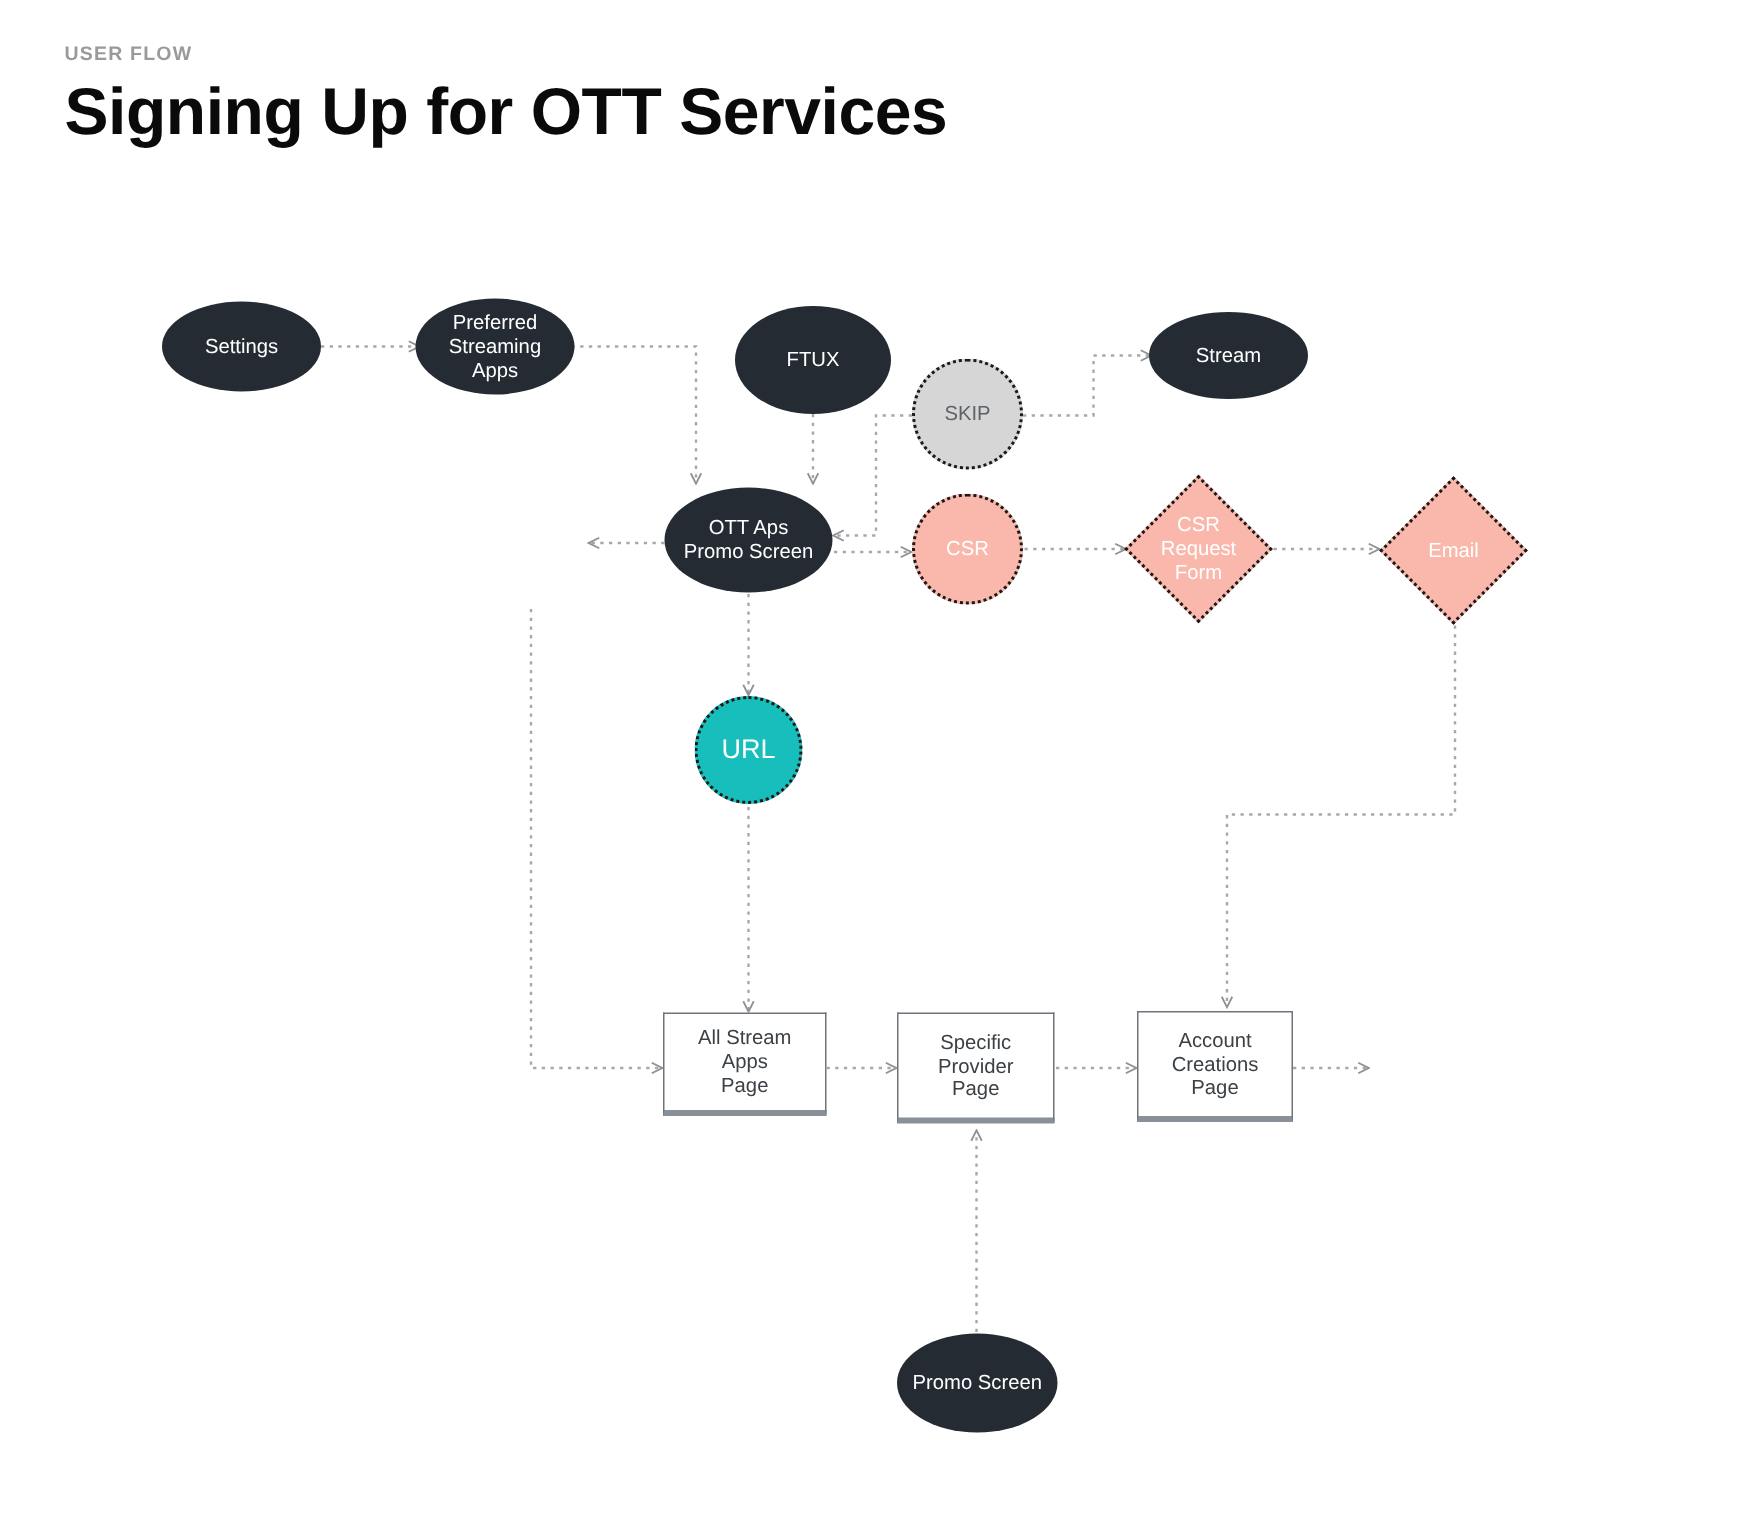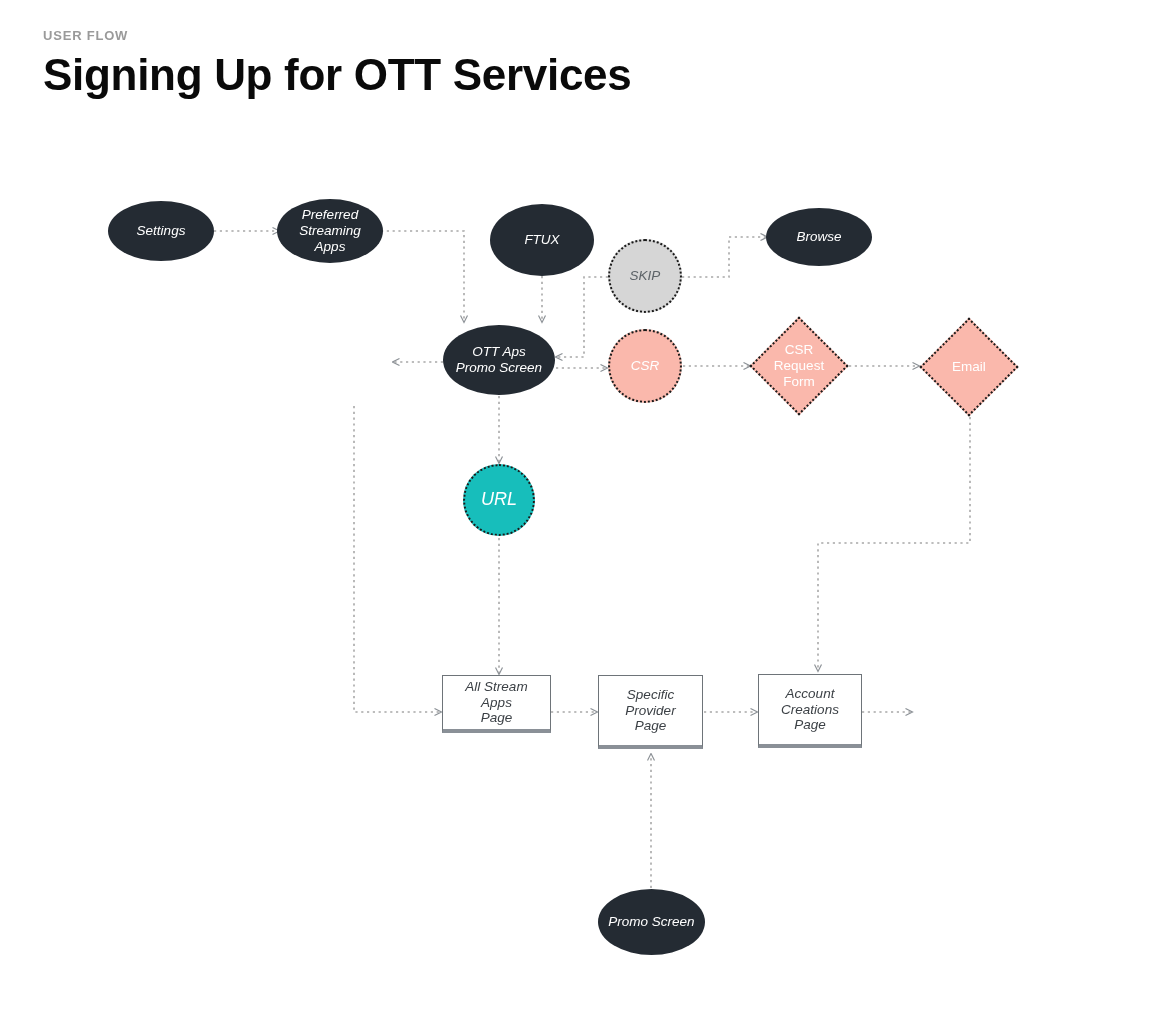--- a/index.html
+++ b/index.html
@@ -49,21 +49,21 @@
 
   .node {
     position: absolute;
     display: flex;
     align-items: center;
     justify-content: center;
     text-align: center;
     box-sizing: border-box;
     line-height: 1.18;
   }
-  .node .lbl { display: block; width: 100%; white-space: pre-line; font-style: italic; }
+  .node .lbl { display: block; width: 100%; white-space: pre-line; }
 
   
   .ellipse-dark {
     background: #242b33;
     border-radius: 50%;
     color: #ffffff;
     font-size: 13.5px;
   }
   .circle-blue {
     background: #2e6ae8;
@@ -192,21 +192,21 @@
 
   <div class="node ellipse-dark" style="left:490px; top:204px; width:104px; height:72px;">
     <span class="lbl">FTUX</span>
   </div>
 
   <div class="node circle-gray" style="left:608px; top:239px; width:74px; height:74px;">
     <span class="lbl">SKIP</span>
   </div>
 
   <div class="node ellipse-dark" style="left:766px; top:208px; width:106px; height:58px;">
-    <span class="lbl">Browse</span>
+    <span class="lbl">Stream</span>
   </div>
 
 
   <div class="node ellipse-dark" style="left:443px; top:325px; width:112px; height:70px;">
     <span class="lbl">OTT Aps
 Promo Screen</span>
   </div>
 
   <div class="node circle-salmon" style="left:608px; top:329px; width:74px; height:74px;">
     <span class="lbl">CSR</span>
@@ -221,21 +221,21 @@
 
   <div class="diamond-wrap" style="left:934px; top:332px; width:70px; height:70px;">
     <div class="diamond-shape"></div>
     <div class="diamond-label">Email</div>
   </div>
 
   <div class="node circle-teal" style="left:463px; top:464px; width:72px; height:72px;">
     <span class="lbl">URL</span>
   </div>
 
-  <div class="node rect-plain" style="left:442px; top:675px; width:109px; height:58px;">
+  <div class="node rect-plain" style="left:442px; top:675px; width:109px; height:69px;">
     <span class="lbl">All  Stream
 Apps
 Page</span>
   </div>
 
   <div class="node rect-plain" style="left:598px; top:675px; width:105px; height:74px;">
     <span class="lbl">Specific
 Provider
 Page</span>
   </div>

